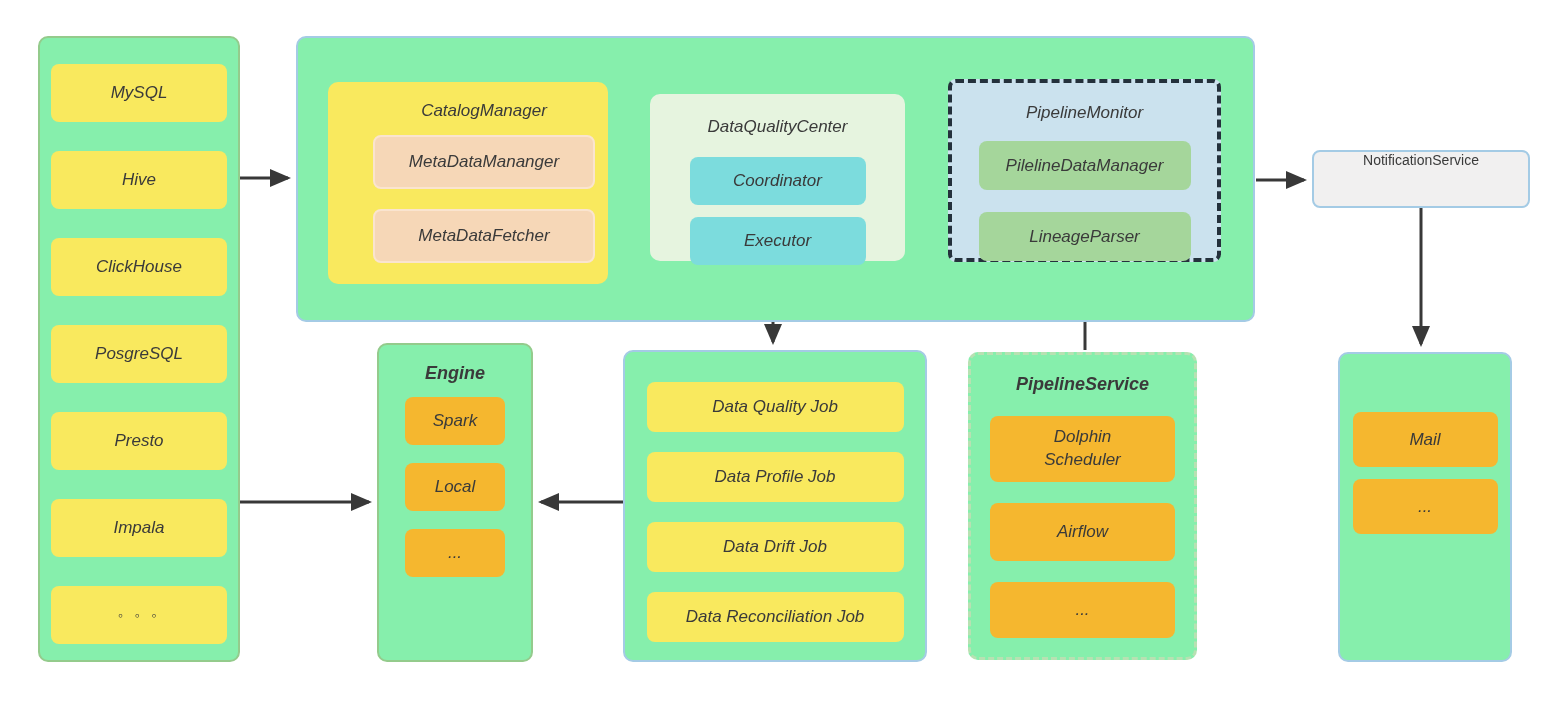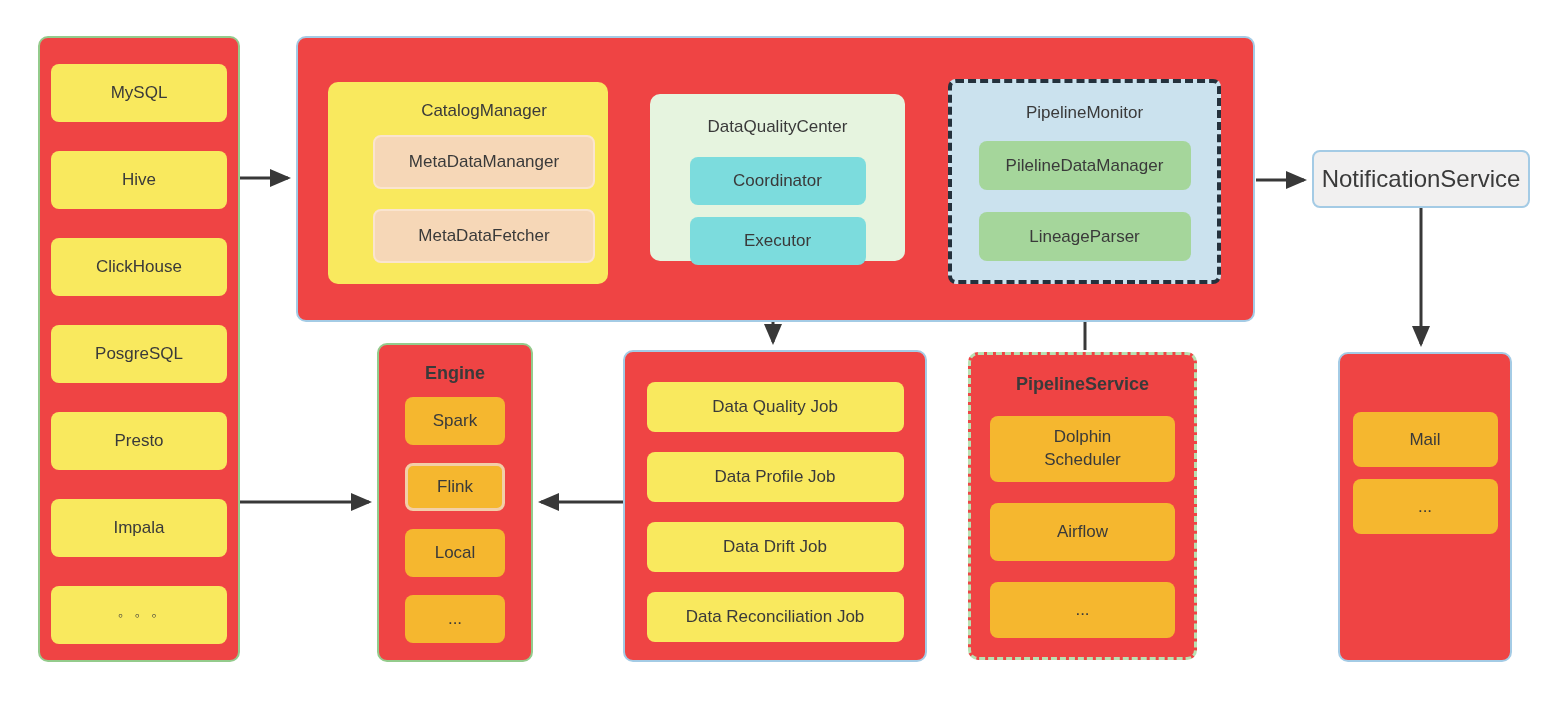--- a/index.html
+++ b/index.html
@@ -1,37 +1,37 @@
 <!DOCTYPE html>
 <html><head>
 <meta charset="utf-8">
 <style>
   html,body{margin:0;padding:0;background:#ffffff;}
   body{font-family:"Liberation Sans","DejaVu Sans",sans-serif;color:#3a3a3a;}
   .canvas{position:relative;width:1568px;height:702px;background:#ffffff;overflow:hidden;}
   .arrows{position:absolute;left:0;top:0;width:1568px;height:702px;pointer-events:none;}
 
   
-  .container{position:absolute;box-sizing:border-box;background:#ef4444;border-radius:10px;}
+  .container{position:absolute;box-sizing:border-box;background:#86efac;border-radius:10px;font-style:italic;}
   .c-green{border:2px solid #94cb8c;}
   .c-blue{border:2px solid #a4cbe5;}
   .c-green-dash{border:3px dashed #b8e1b2;border-radius:10px;}
 
   .sources{left:38px;top:36px;width:202px;height:626px;display:flex;flex-direction:column;align-items:center;padding:26px 0 16px 0;gap:29px;}
   .platform{left:296px;top:36px;width:959px;height:286px;}
   .engine{left:377px;top:343px;width:156px;height:319px;display:flex;flex-direction:column;align-items:center;padding-top:15px;}
   .jobs{left:623px;top:350px;width:304px;height:312px;display:flex;flex-direction:column;align-items:center;padding-top:30px;gap:20px;}
   .pipelinesvc{left:968px;top:352px;width:229px;height:308px;display:flex;flex-direction:column;align-items:center;padding-top:16px;}
   .channels{left:1338px;top:352px;width:174px;height:310px;display:flex;flex-direction:column;align-items:center;padding-top:58px;gap:12px;}
 
   
   .group{position:absolute;box-sizing:border-box;border-radius:10px;display:flex;flex-direction:column;align-items:center;}
   .g-catalog{left:30px;top:44px;width:280px;height:202px;background:#f9e95e;padding-top:16px;padding-left:32px;}
   .g-dqc{left:352px;top:56px;width:255px;height:167px;background:#e6f4df;padding-top:20px;}
-  .g-monitor{left:650px;top:41px;width:273px;height:205px;background:#cbe2ee;border:4px dashed #24313c;border-radius:8px;padding-top:17px;}
+  .g-monitor{left:650px;top:41px;width:273px;height:183px;background:#cbe2ee;border:4px dashed #24313c;border-radius:8px;padding-top:17px;}
 
   .group-title{font-size:17px;line-height:26px;}
   .g-catalog .group-title{margin-bottom:11px;}
   .g-dqc .group-title{margin-bottom:17px;}
   .g-monitor .group-title{margin-bottom:15px;}
   .bold-title{font-weight:bold;font-size:18px;line-height:26px;}
 
   
   .node{box-sizing:border-box;display:flex;align-items:center;justify-content:center;border-radius:8px;font-size:17px;text-align:center;flex-shrink:0;}
   .n-yellow{background:#f9e95e;}
@@ -48,21 +48,21 @@
   .flink{border:3px solid #f2cfa8;}
   .job-node{width:257px;height:50px;}
   .ps-node{width:185px;margin-bottom:21px;}
   .ps-node.tall{height:66px;}
   .ps-node.mid{height:58px;}
   .ps-node.low{height:56px;}
   .ps-node .wrap-label{display:inline-block;max-width:96px;line-height:1.35;}
   .ch-node{width:145px;height:55px;}
   .dots{letter-spacing:4px;font-size:14px;}
 
-  .notification{position:absolute;left:1312px;top:150px;width:218px;height:58px;box-sizing:border-box;background:#f1f0f0;border:2px solid #a4cbe5;border-radius:8px;display:flex;align-items:center;justify-content:center;font-size:24px;}
+  .notification{position:absolute;left:1312px;top:150px;width:218px;height:58px;box-sizing:border-box;background:#f1f0f0;border:2px solid #a4cbe5;border-radius:8px;display:flex;justify-content:center;font-size:14px;}
 </style>
 </head>
 <body>
 
 <div class="canvas">
 
   <svg class="arrows">
     <defs>
       <marker id="ah" markerWidth="7" markerHeight="6" refX="6" refY="3" orient="auto">
         <path d="M0,0 L7,3 L0,6 z" fill="#383838"></path>
@@ -137,23 +137,20 @@
 
   <div class="notification">
     <span>NotificationService</span>
   </div>
 
   <div class="container c-green engine">
     <div class="bold-title">Engine</div>
     <div class="node n-orange engine-node first">
         <span>Spark</span>
       </div>
-    <div class="node n-orange engine-node flink">
-        <span>Flink</span>
-      </div>
     <div class="node n-orange engine-node">
         <span>Local</span>
       </div>
     <div class="node n-orange engine-node">
         <span>...</span>
       </div>
   </div>
 
   <div class="container c-blue jobs">
     <div class="node n-yellow job-node">

